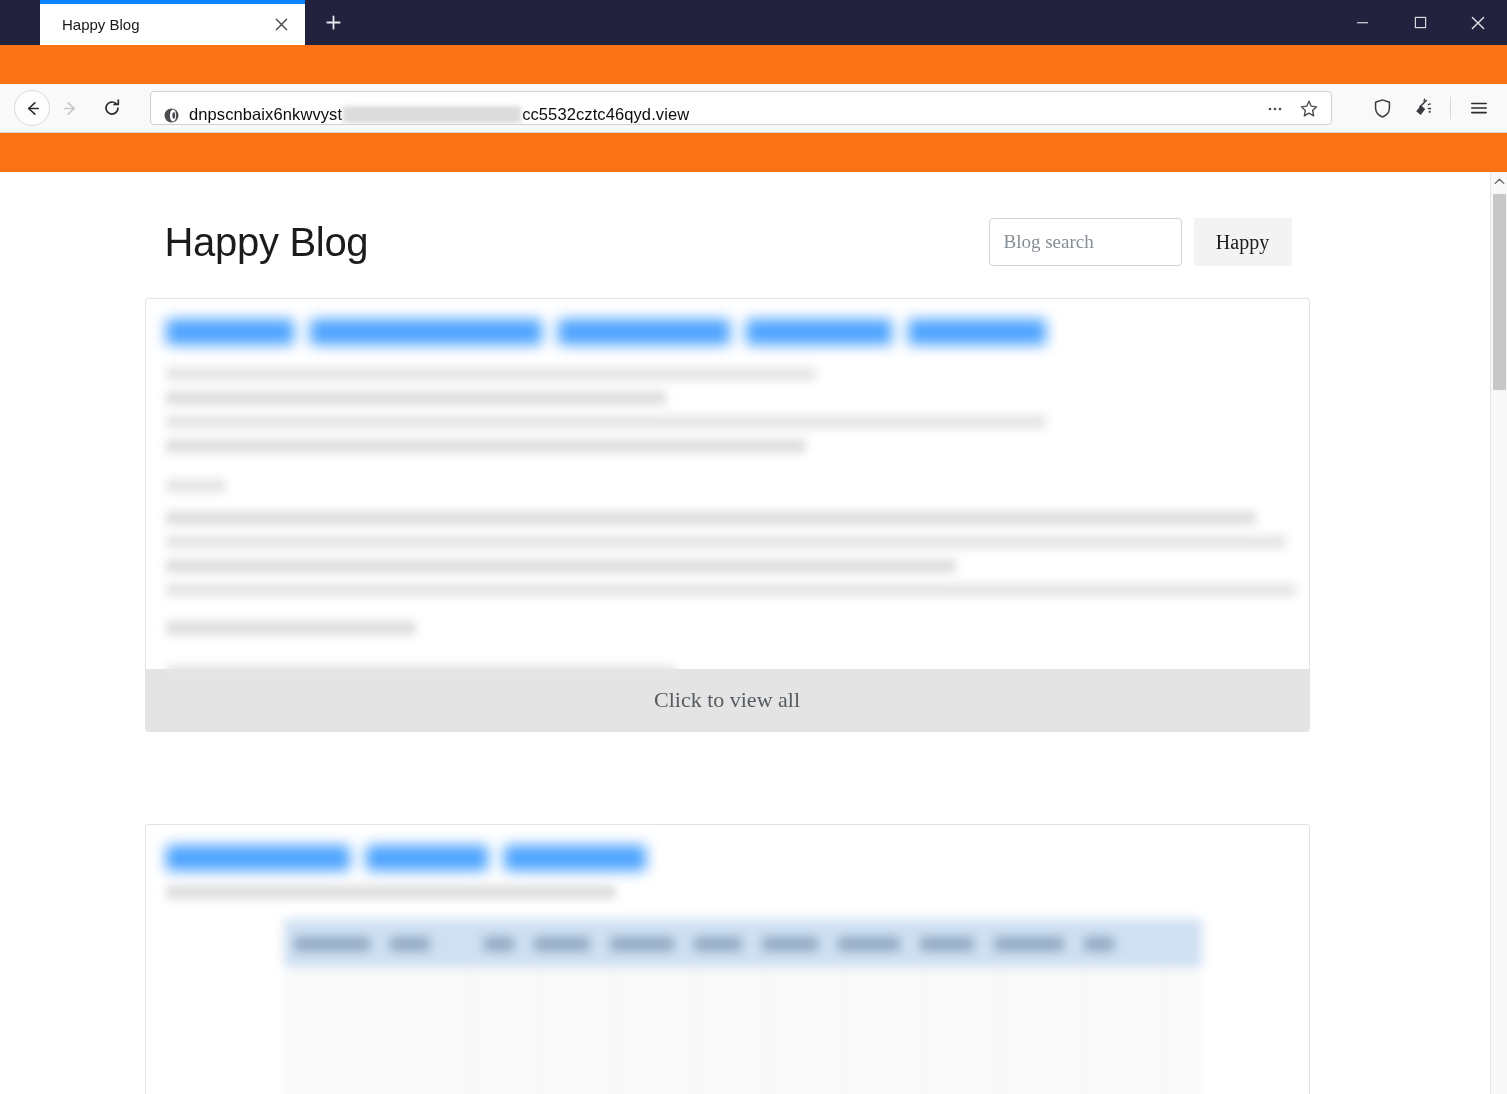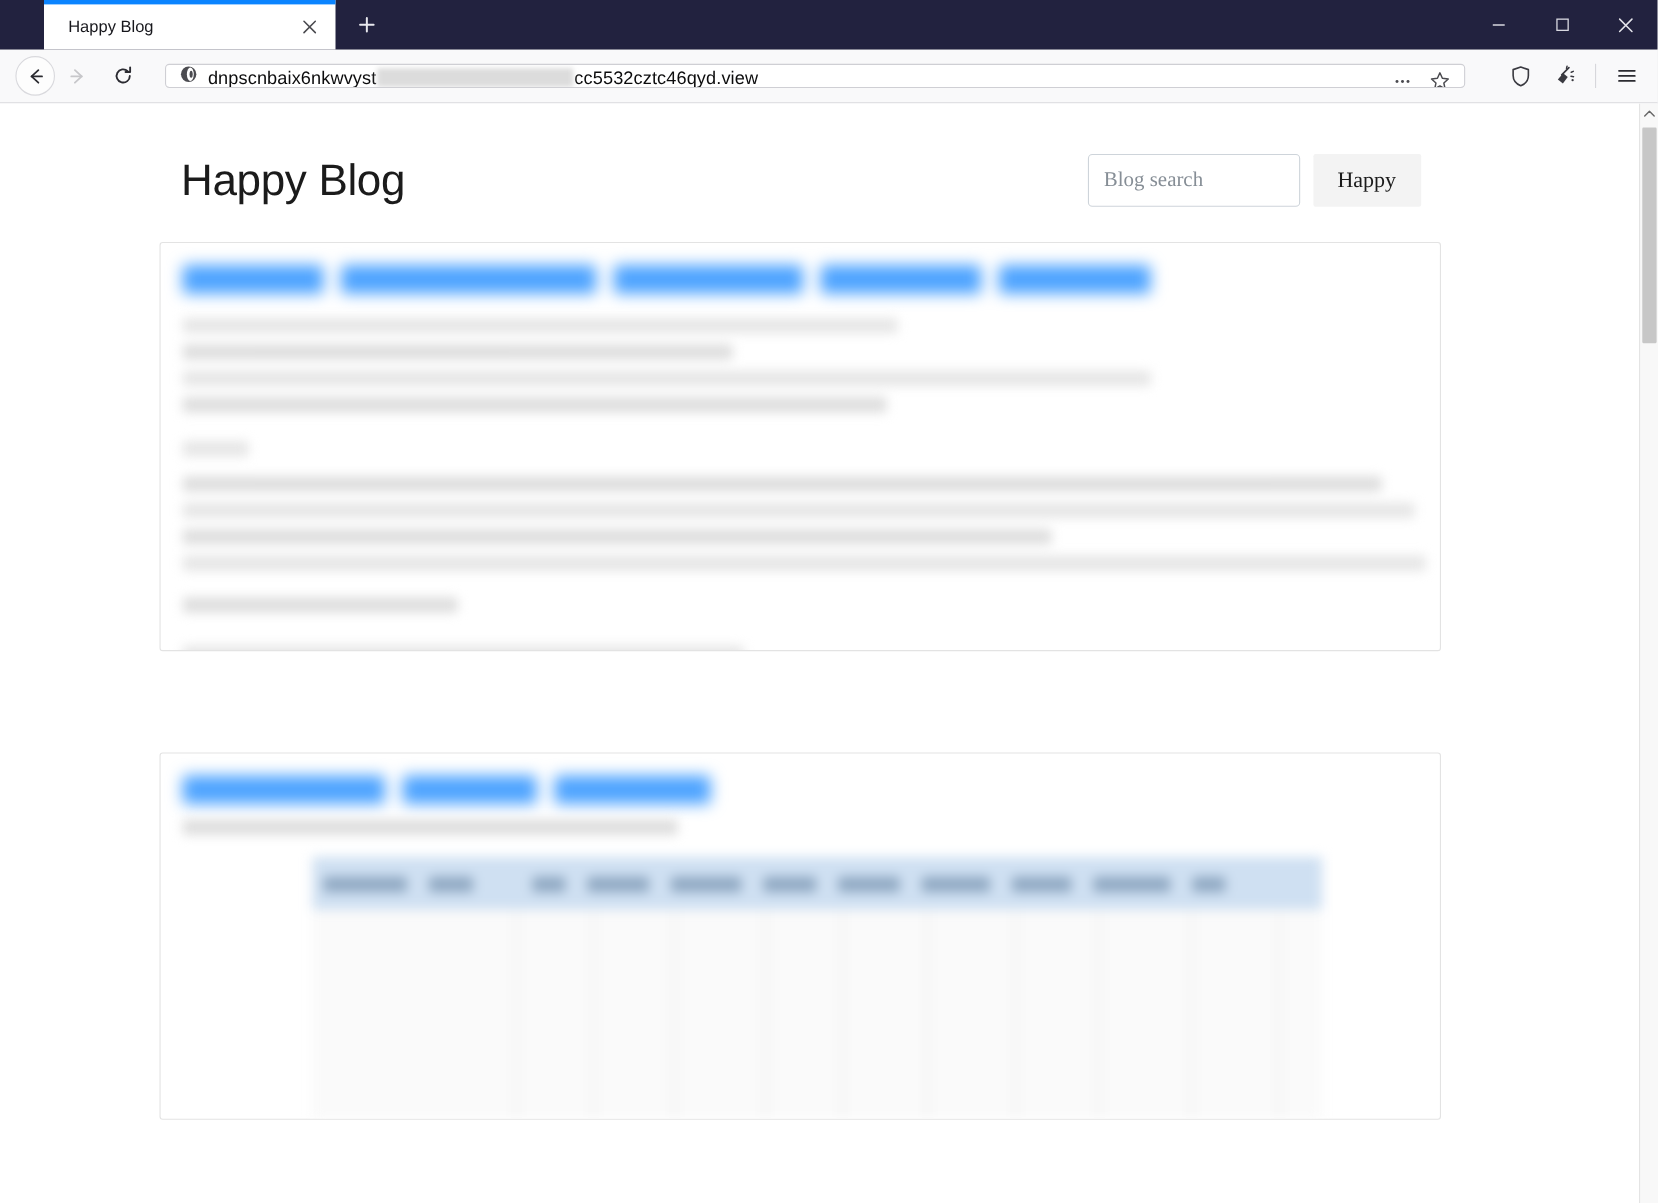--- a/index.html
+++ b/index.html
@@ -14,21 +14,22 @@
     -webkit-font-smoothing: antialiased;
   }
 
   
   .browser-window {
     width: 1507px;
     height: 1094px;
     position: relative;
     display: flex;
     flex-direction: column;
-    background: #e5e5e5;
+    background: #f97316;
+    gap: 39px;
   }
 
   
   .tabstrip {
     height: 45px;
     background: #22223f;
     display: flex;
     align-items: flex-end;
     position: relative;
     flex: 0 0 45px;
@@ -113,27 +114,27 @@
     justify-content: center;
     cursor: pointer;
     flex: 0 0 36px;
   }
   .nav-btn.back { border: 1px solid #d9d9dd; background: #fdfdfd; margin-left: 8px; }
   .nav-btn.fwd  { opacity: 0.35; }
   .nav-btn.reload { margin-left: 4px; }
 
   .urlbar {
     flex: 1;
-    height: 22px;
+    height: 34px;
     margin: 0 22px 0 18px;
     background: #ffffff;
     border: 1px solid #cfcfd4;
     border-radius: 4px;
     display: flex;
-    align-items: flex-start;
+    align-items: flex-end;
     padding: 0 6px 0 10px;
     position: relative;
     overflow: hidden;
   }
   .onion-icon {
     flex: 0 0 20px;
     display: flex;
     align-items: center;
     justify-content: center;
     margin-right: 8px;
@@ -529,20 +530,21 @@
               <div class="ln" style="width:60px; margin-top:26px;"></div>
               <div class="ln dark" style="width:1090px; margin-top:18px;"></div>
               <div class="ln" style="width:1120px"></div>
               <div class="ln dark" style="width:790px"></div>
               <div class="ln" style="width:1130px"></div>
               <div class="ln dark" style="width:250px; margin-top:24px;"></div>
               <div class="ln" style="width:510px; margin-top:30px;"></div>
             </div>
           </div>
 
+          <div class="card-footer">Click to view all</div>
         </div>
 
         <div class="post-card" style="margin-bottom:0;">
           <div class="post-body" style="padding-bottom:0;">
 
             <div class="blur-title" style="margin-bottom:14px;">
               <span style="width:184px"></span>
               <span style="width:122px"></span>
               <span style="width:142px"></span>
             </div>

